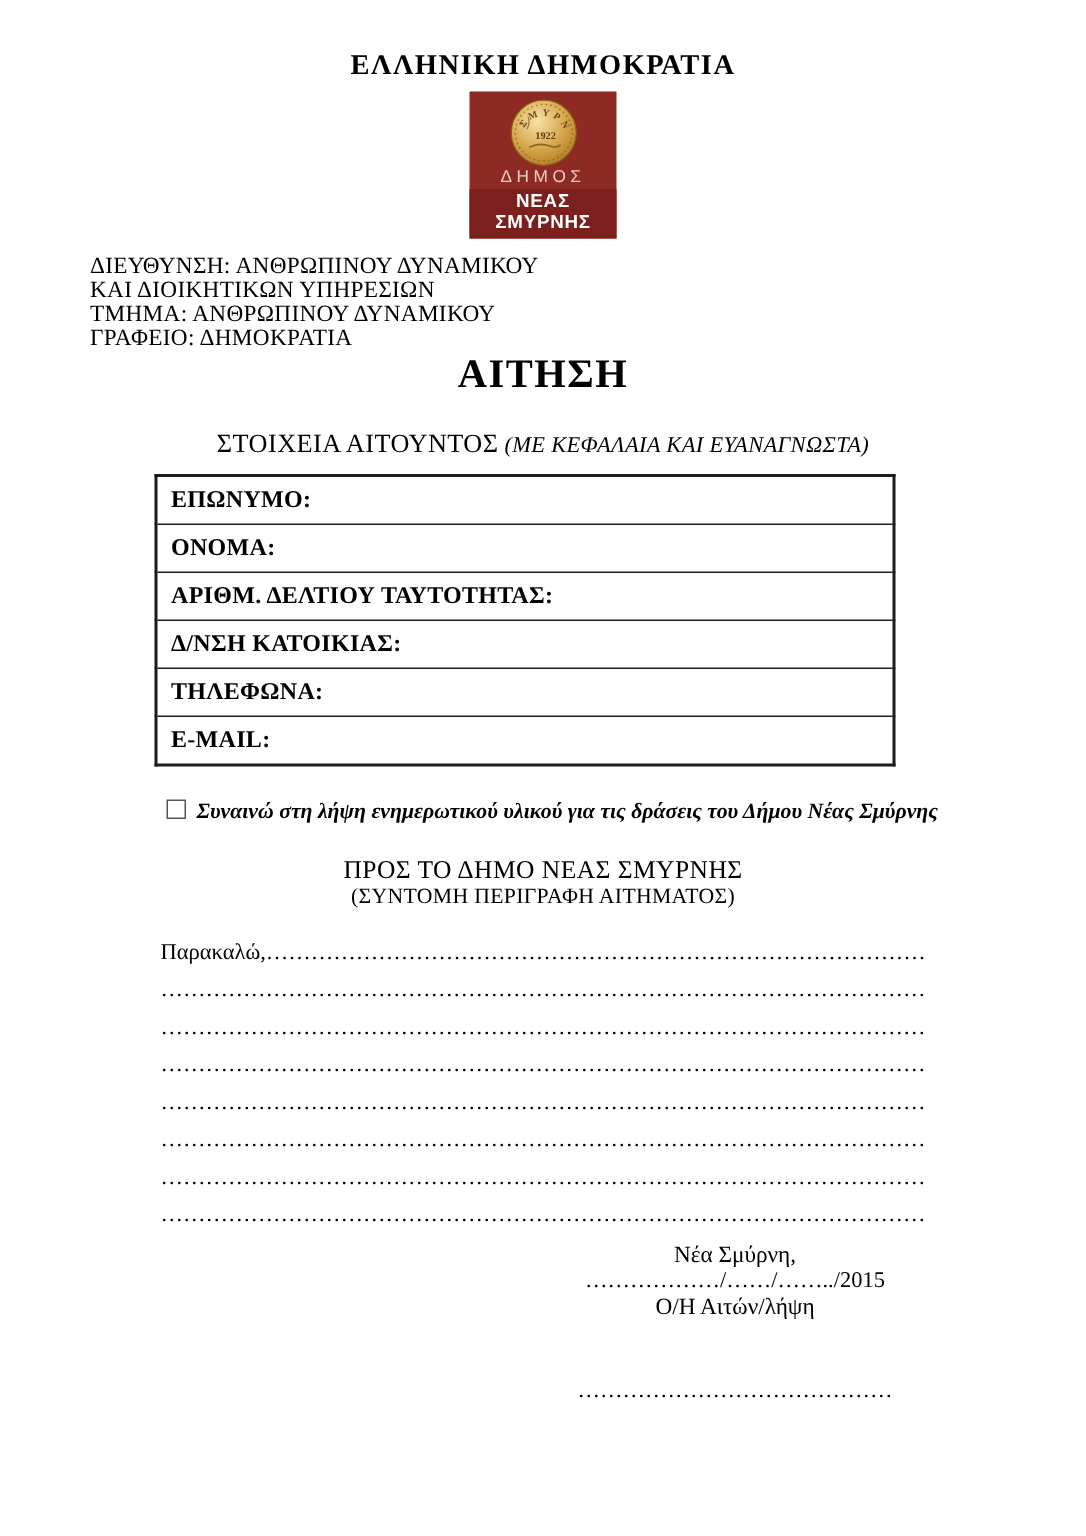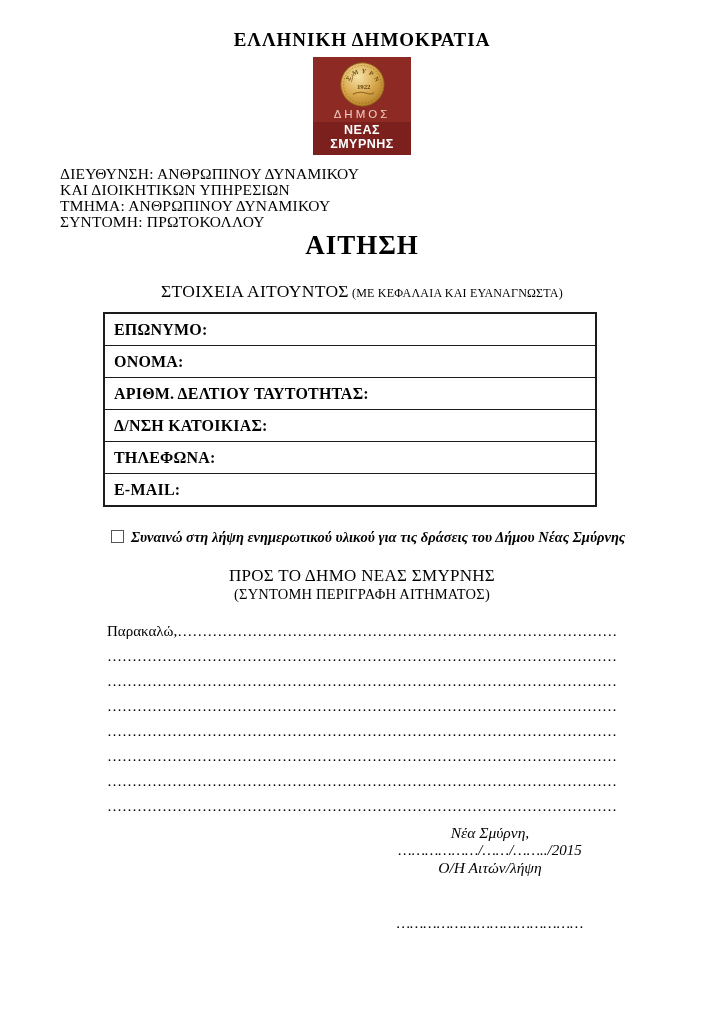--- a/index.html
+++ b/index.html
@@ -5,26 +5,26 @@
   html,body{margin:0;padding:0;background:#ffffff;}
   .page{
     position:relative;
     width:724px;height:1024px;
     background:#ffffff;
     font-family:"Liberation Serif","DejaVu Serif",serif;
     color:#000;
     overflow:hidden;
   }
   .republic{
-    padding-top:28px;
     text-align:center;
     font-size:19px;
     font-weight:bold;
     letter-spacing:1px;
     line-height:24px;
+    margin-top:32px;
   }
   .logo{
     width:98px;height:98px;
     margin:5px auto 0 auto;
     background:#8E2A24;
     display:flex;flex-direction:column;align-items:center;
     box-sizing:border-box;
   }
   .coin{display:block;margin-top:5px;}
   .logo-line1{
@@ -50,21 +50,21 @@
   .doc-title{
     text-align:center;
     font-size:27px;font-weight:bold;
     line-height:30px;letter-spacing:1px;
   }
   .subtitle{
     margin-top:20px;
     text-align:center;line-height:22px;
   }
   .subtitle .main{font-size:17.5px;letter-spacing:0.3px;}
-  .subtitle .note{font-size:12px;letter-spacing:0.2px;}
+  .subtitle .note{font-size:15px;letter-spacing:0.2px;font-style:italic;}
   table.fields{
     margin:8px 0 0 103px;
     width:494px;
     border-collapse:collapse;
     border:2.2px solid #1c1c1c;
   }
   table.fields td{
     border:1.6px solid #1c1c1c;
     height:31px;
     font-size:16px;font-weight:bold;
@@ -98,21 +98,20 @@
   }
   .request .line{
     line-height:25px;
     white-space:nowrap;
     overflow:hidden;
   }
   .closing{
     margin:5px 0 0 350px;
     width:280px;
     text-align:center;
-    font-style:italic;
   }
   .closing .place{font-size:15.5px;line-height:18px;}
   .closing .date{font-size:15px;line-height:17px;white-space:nowrap;}
   .closing .signer{font-size:15.5px;line-height:18px;}
   .closing .sig-line{
     margin-top:38px;
     font-size:15px;line-height:17px;
     white-space:nowrap;overflow:hidden;
   }
 </style>
@@ -144,21 +143,21 @@
       <path d="M 14 25 Q 17 20 15 15" fill="none" stroke="#7A5212" stroke-width="1.1" opacity="0.7"></path>
     </svg>
     <div class="logo-line1">ΔΗΜΟΣ</div>
     <div class="logo-band">ΝΕΑΣ ΣΜΥΡΝΗΣ</div>
   </div>
 
   <div class="dept">
     <div>ΔΙΕΥΘΥΝΣΗ: ΑΝΘΡΩΠΙΝΟΥ ΔΥΝΑΜΙΚΟΥ</div>
     <div>ΚΑΙ ΔΙΟΙΚΗΤΙΚΩΝ ΥΠΗΡΕΣΙΩΝ</div>
     <div>ΤΜΗΜΑ: ΑΝΘΡΩΠΙΝΟΥ ΔΥΝΑΜΙΚΟΥ</div>
-    <div>ΣΥΝΤΟΜΗ: ΠΡΩΤΟΚΟΛΛΟΥ</div>
+    <div>ΓΡΑΦΕΙΟ: ΔΗΜΟΚΡΑΤΙΑ</div>
   </div>
 
   <div class="doc-title">ΑΙΤΗΣΗ</div>
 
   <div class="subtitle">
     <span class="main">ΣΤΟΙΧΕΙΑ ΑΙΤΟΥΝΤΟΣ</span><span class="note"> (ΜΕ ΚΕΦΑΛΑΙΑ ΚΑΙ ΕΥΑΝΑΓΝΩΣΤΑ)</span>
   </div>
 
   <table class="fields">
     <tbody>

